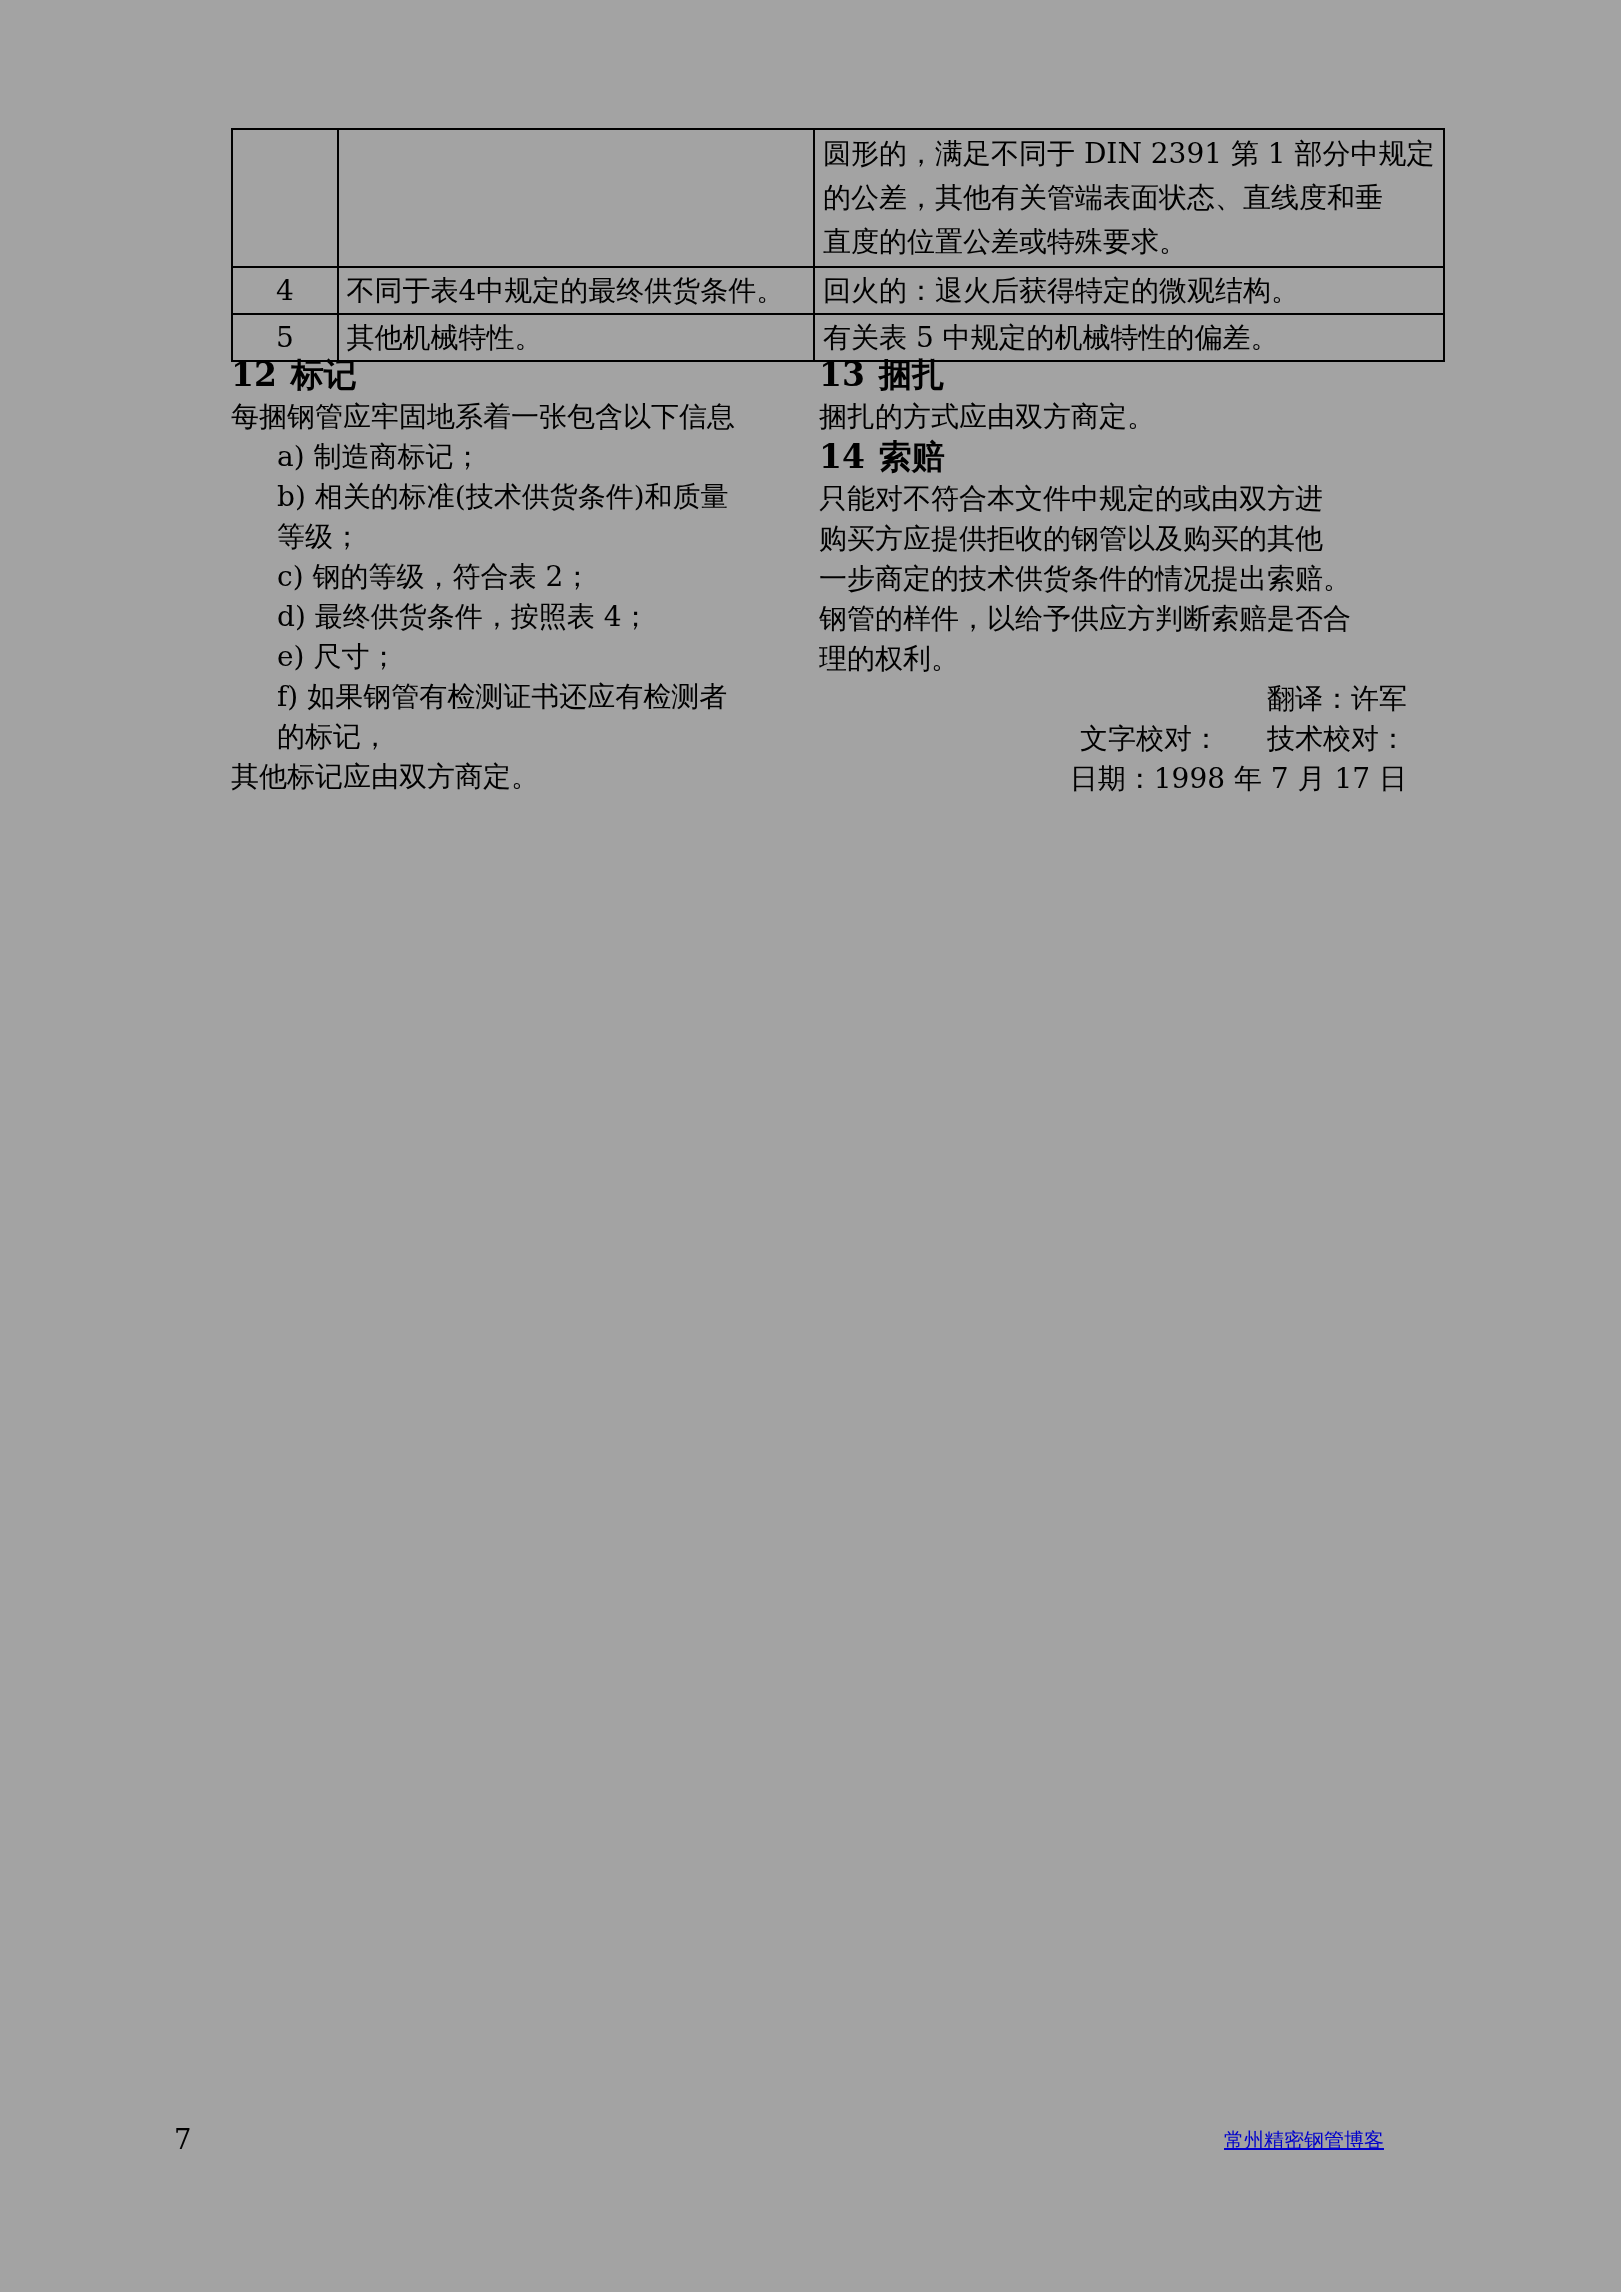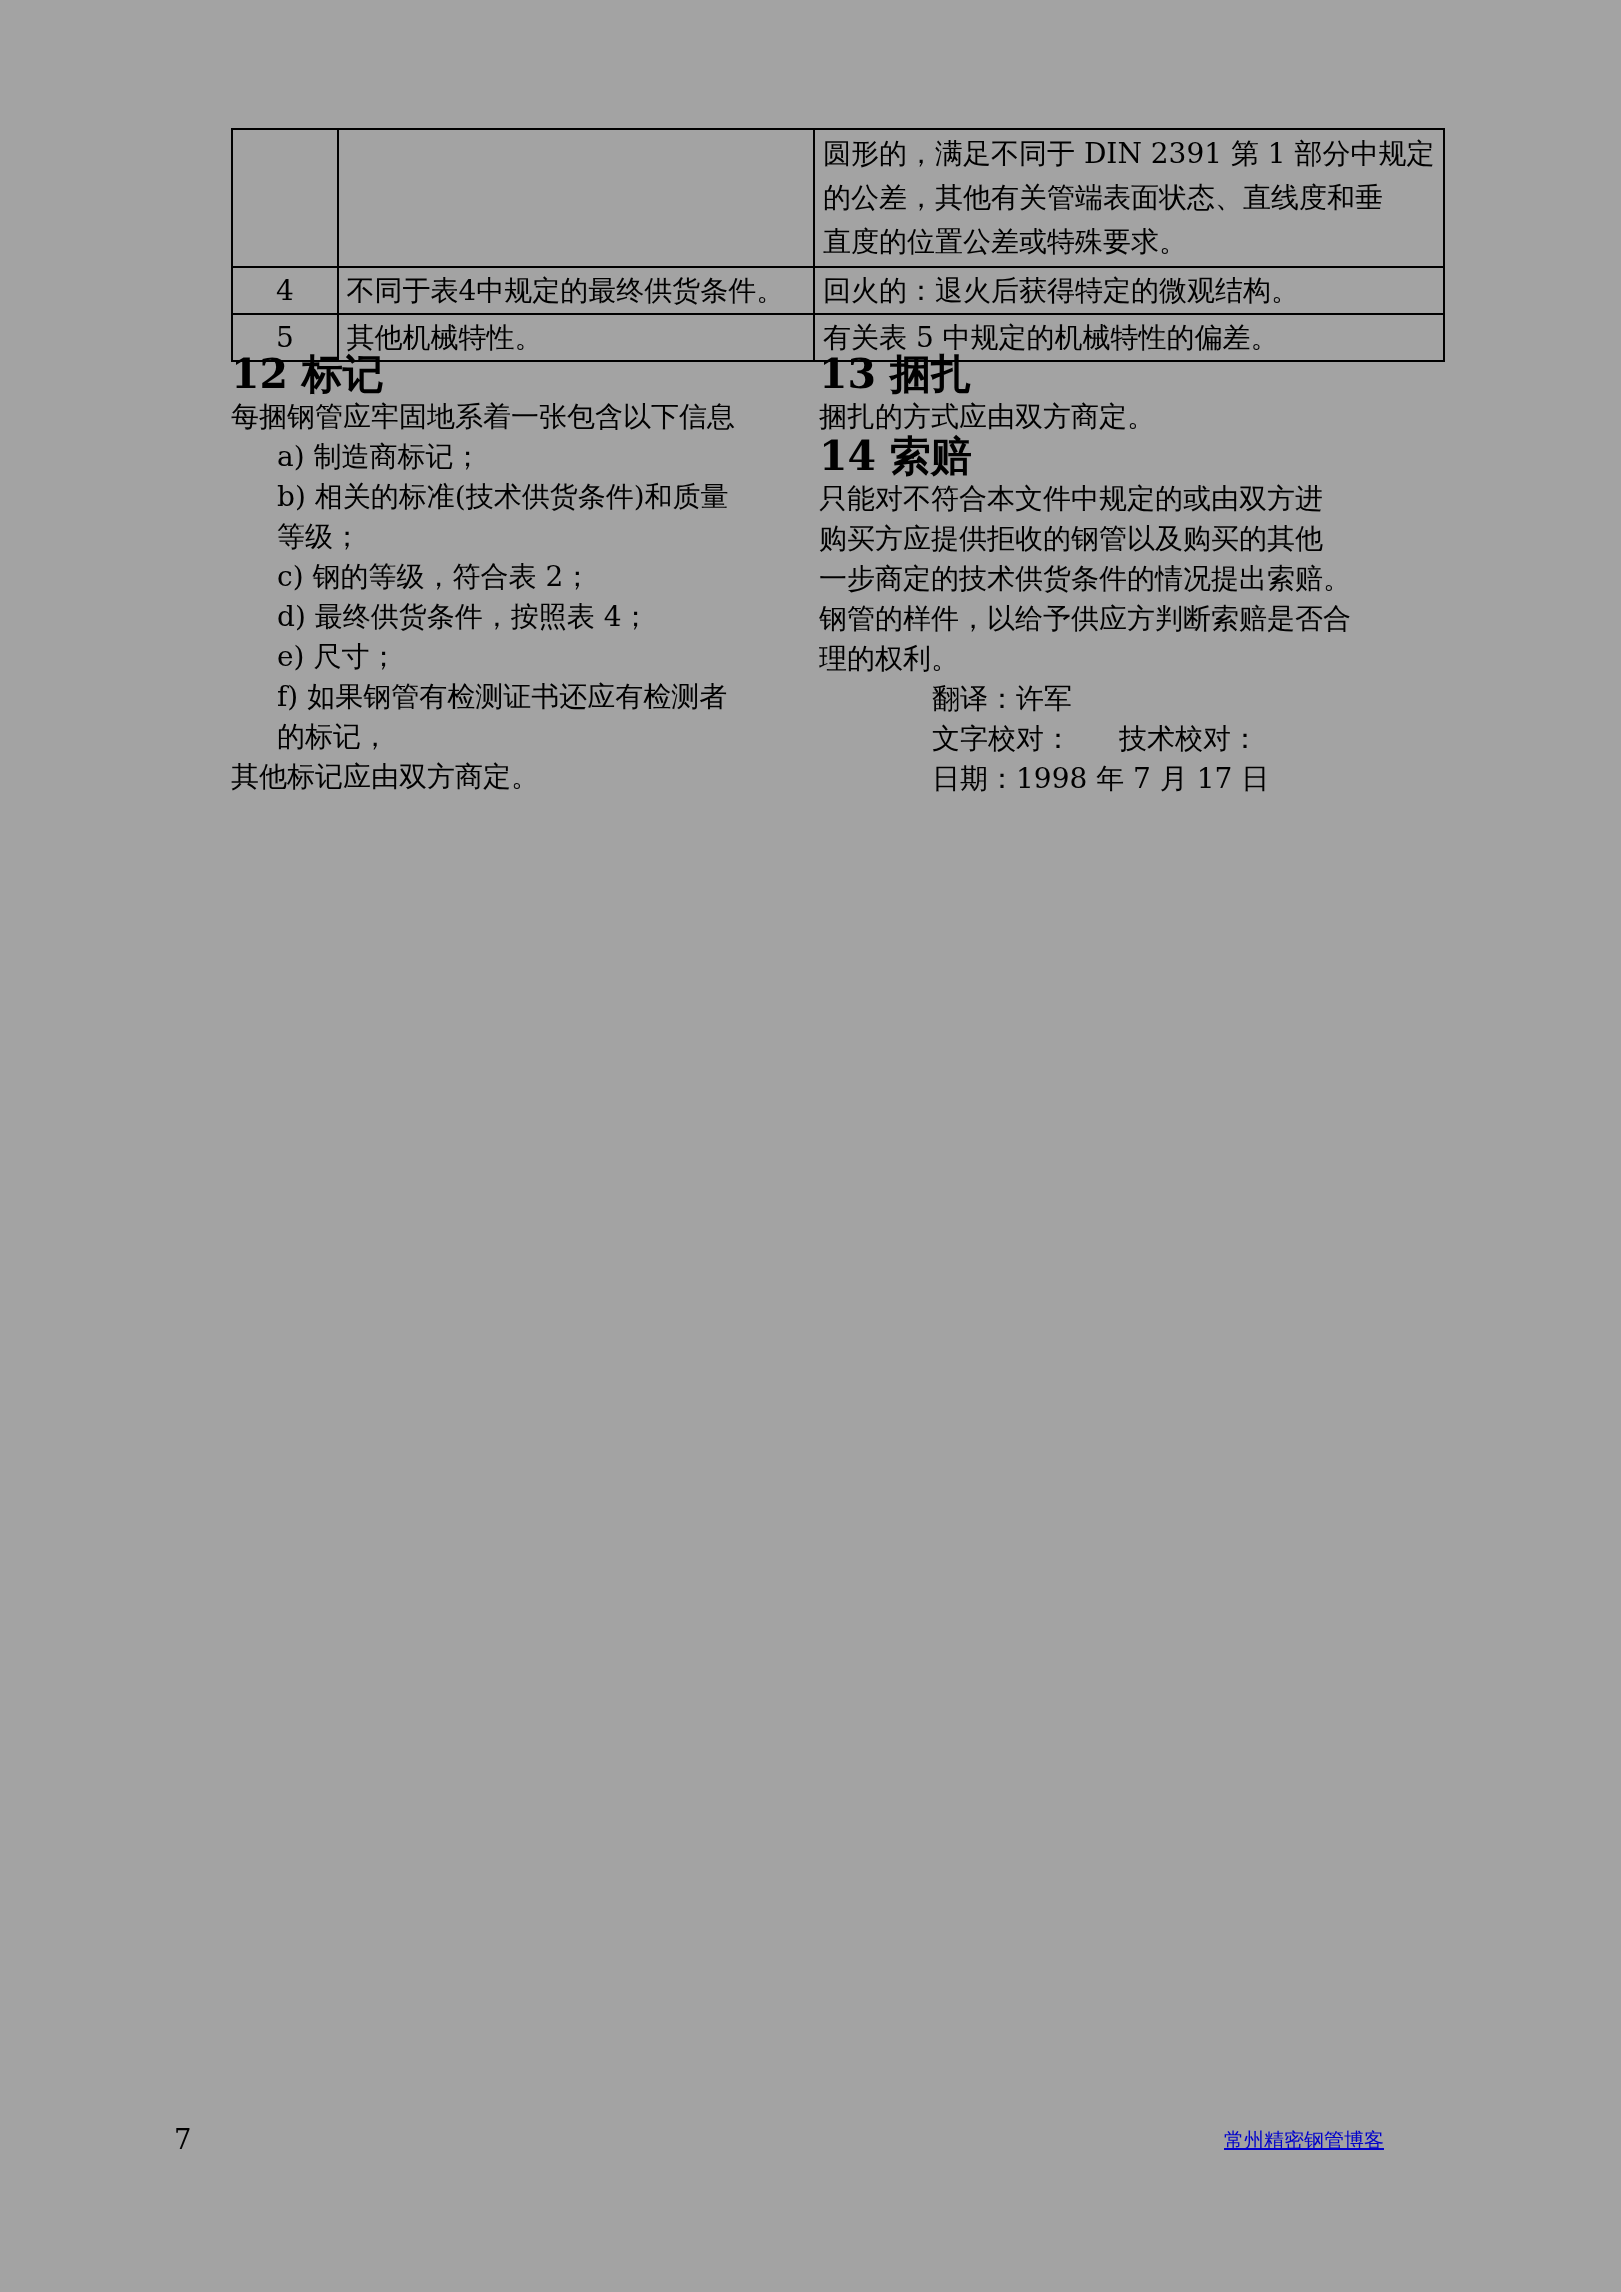--- a/index.html
+++ b/index.html
@@ -45,30 +45,30 @@
     position: absolute;
     top: 355px;
     font-size: 28px;
     line-height: 40px;
   }
   .col-left  { left: 231px; width: 549px; }
   .col-right { left: 819px; width: 588px; }
 
   .sec-heading {
     font-weight: bold;
-    font-size: 41px;
+    font-size: 33px;
     line-height: 39px;
     margin: 0 0 2.9px 0;
     white-space: nowrap;
   }
   .sec-heading .h-num { margin-right: 13.7px; }
 
   .bline { white-space: nowrap; }
   .indent-item   { padding-left: 46px; }
-  .indent-credit { padding-left: 113px; }
+  .indent-credit { padding-left: 113px; text-align: right; }
   .tech-proof    { margin-left: 47px; font-family: Liberation Serif, serif; }
 
   
   .footer-pageno {
     position: absolute;
     left: 174px;
     top: 2123px;
     font-size: 27.4px;
     line-height: 33px;
   }

